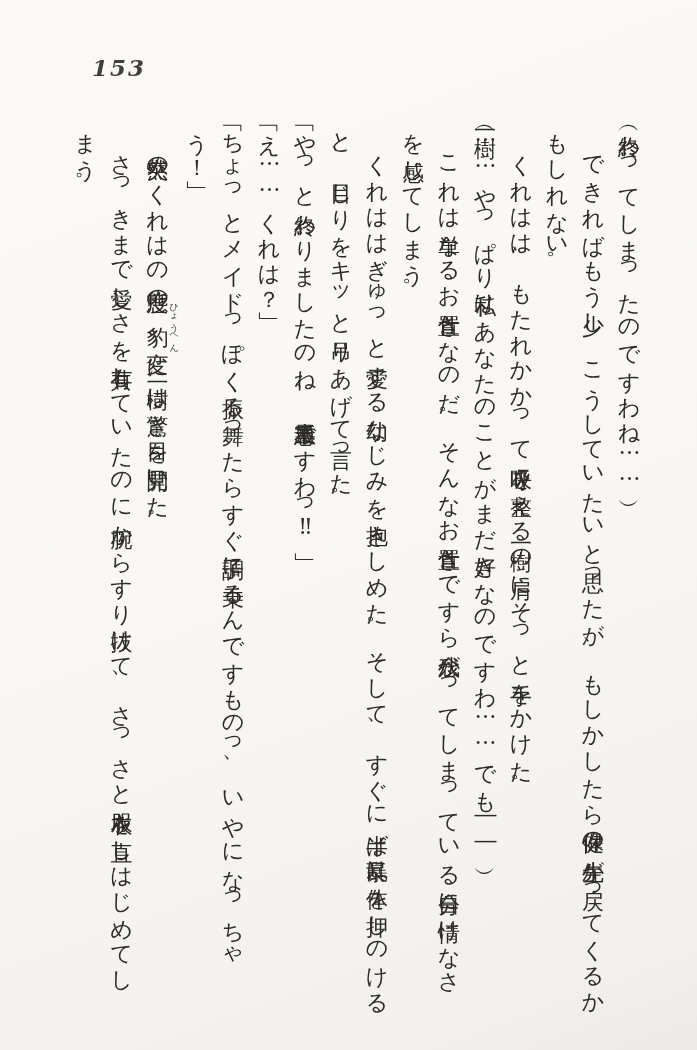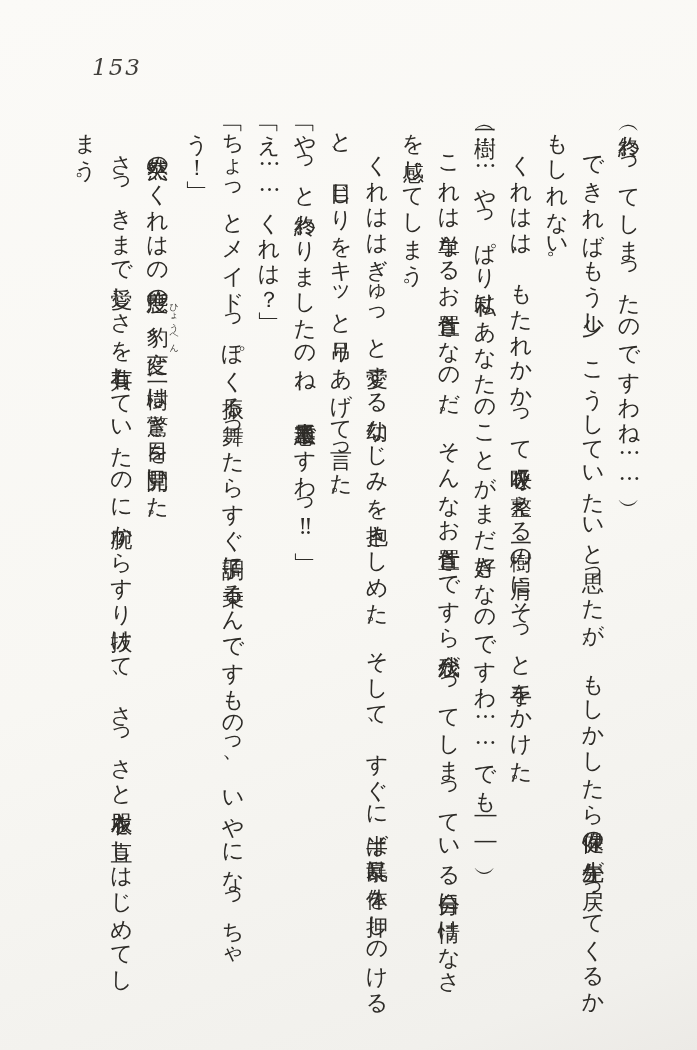--- a/index.html
+++ b/index.html
@@ -19,20 +19,21 @@
     inset: 0;
   }
   .page-number {
     position: absolute;
     left: 92px;
     top: 54px;
     font-size: 23px;
     font-style: italic;
     letter-spacing: 2px;
     color: #413f3b;
+    font-weight: bold;
   }
   .page-text {
     position: absolute;
     top: 118px;
     right: 50px;
     height: 888px;
     writing-mode: vertical-rl;
     text-orientation: upright;
     font-size: 22px;
     line-height: 36px;          

